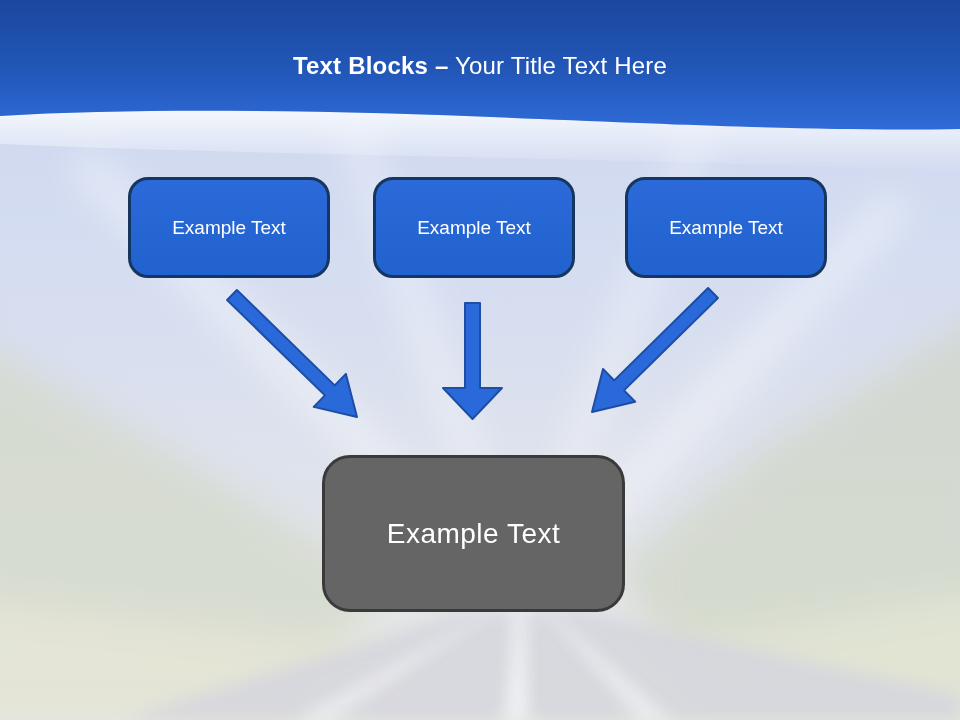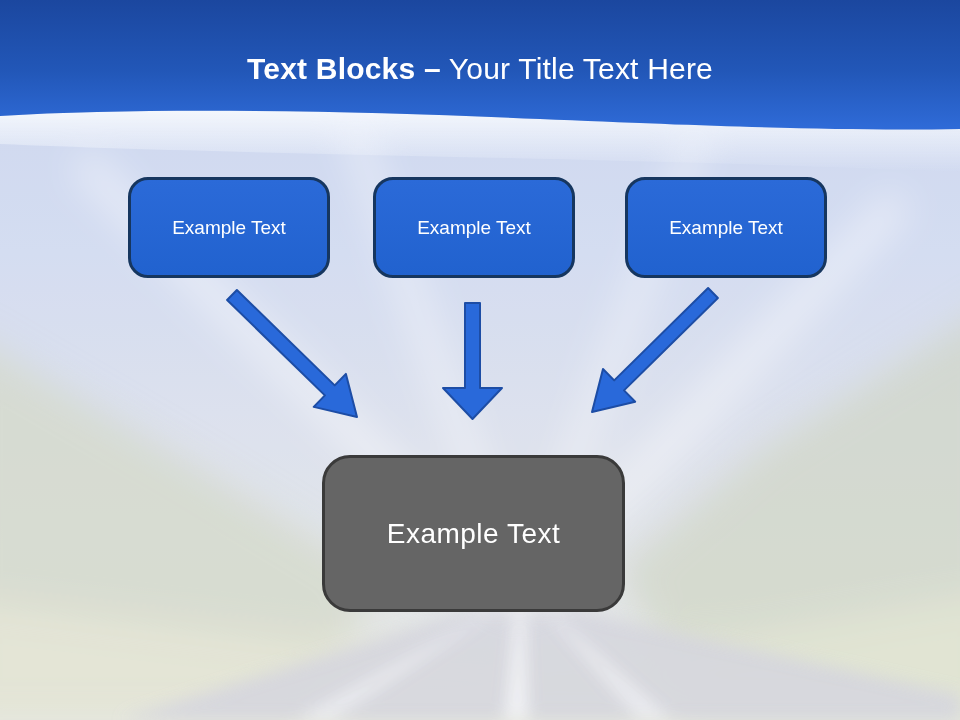--- a/index.html
+++ b/index.html
@@ -17,21 +17,21 @@
     position: absolute; left: 0; top: 0;
     display: block;
   }
   .title {
     position: absolute;
     left: 0; top: 0;
     width: 960px;
     padding-top: 52px;
     text-align: center;
     color: #ffffff;
-    font-size: 30px;
+    font-size: 24px;
     letter-spacing: 0.2px;
     white-space: nowrap;
   }
   .title .t-bold { font-weight: 700; }
   .title .t-sep  { font-weight: 600; }
   .title .t-reg  { font-weight: 400; }
   .block {
     position: absolute;
     top: 177px;
     width: 196px;

